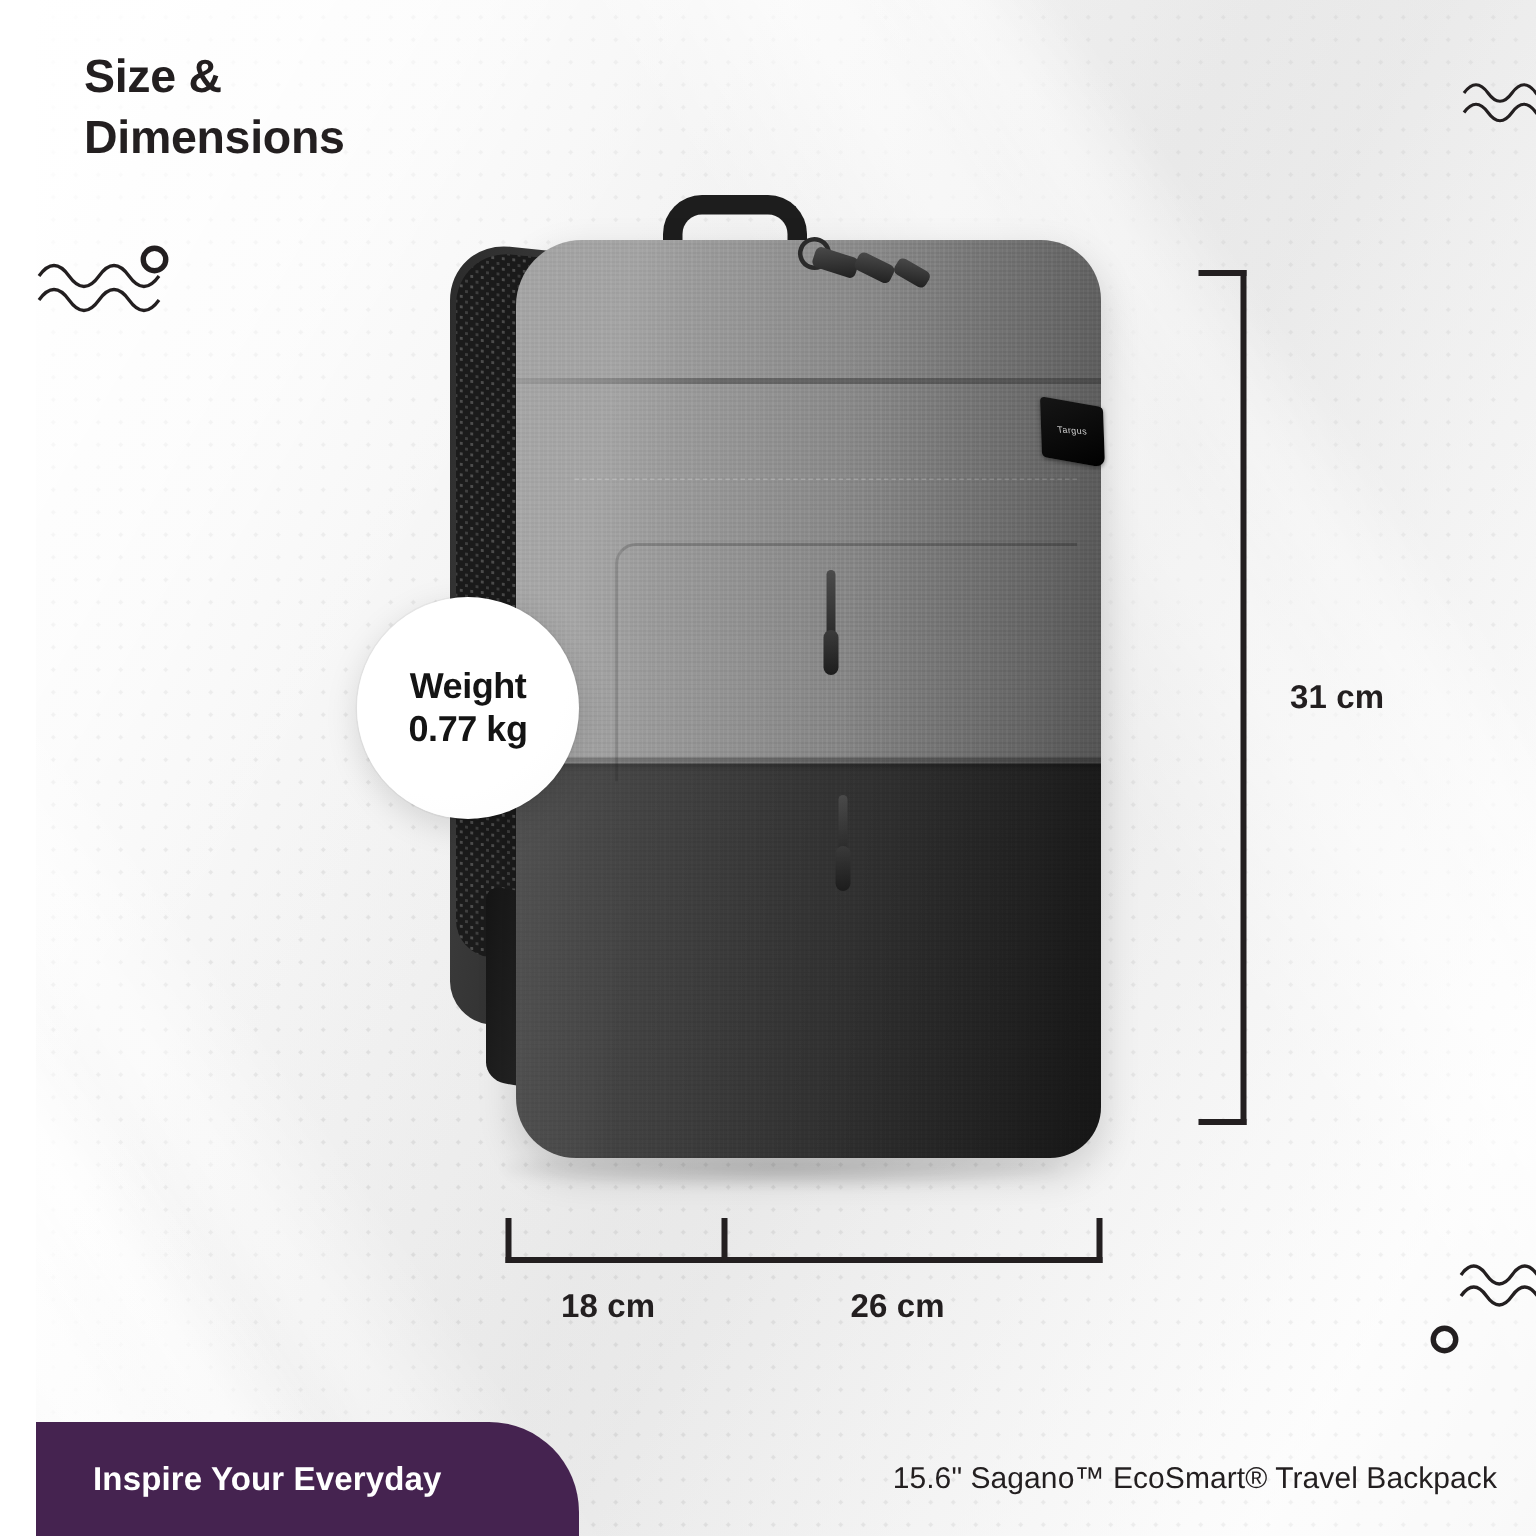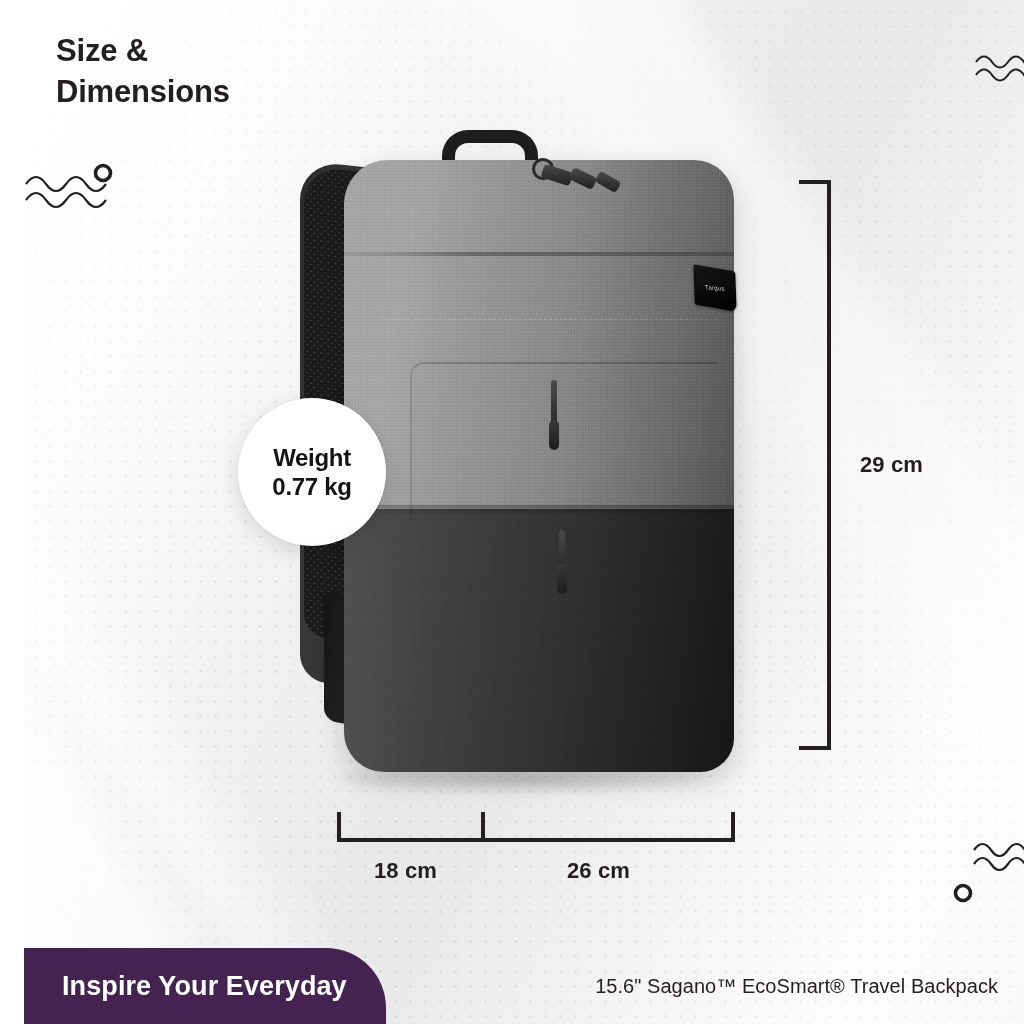--- a/index.html
+++ b/index.html
@@ -260,21 +260,21 @@
   
   .footer-banner {
     position:absolute; left:0; top:948px;
     width:362px; height:76px;
     background:#452350;
     border-radius:0 60px 0 0;
     display:flex; align-items:center;
   }
   .footer-banner .fb-text {
     margin-left:38px;
-    font-size:27px; font-weight:700; color:#ffffff;
+    font-size:22px; font-weight:700; color:#ffffff;
     letter-spacing:.1px;
   }
   .footer-product {
     position:absolute; left:0; top:948px;
     width:1024px; height:76px;
     display:flex; align-items:center; justify-content:flex-end;
     padding-right:50px;
     font-size:20px; color:#231f20; letter-spacing:.05px;
   }
 </style>
@@ -357,21 +357,21 @@
   </div>
 
   <div class="weight-badge">
     <div class="wb-line">Weight</div>
     <div class="wb-line">0.77 kg</div>
   </div>
 
   <div class="dim-line vbar"></div>
   <div class="dim-line vtick-top"></div>
   <div class="dim-line vtick-bot"></div>
-  <div class="vlabel">29 cm</div>
+  <div class="vlabel">31 cm</div>
 
   <div class="dim-line hbar"></div>
   <div class="dim-line htick-left"></div>
   <div class="dim-line htick-mid"></div>
   <div class="dim-line htick-right"></div>
   <div class="hlabel hlabel-depth">18 cm</div>
   <div class="hlabel hlabel-width">26 cm</div>
 
   <div class="footer-product">
     <span>15.6" Sagano™ EcoSmart® Travel Backpack</span>

